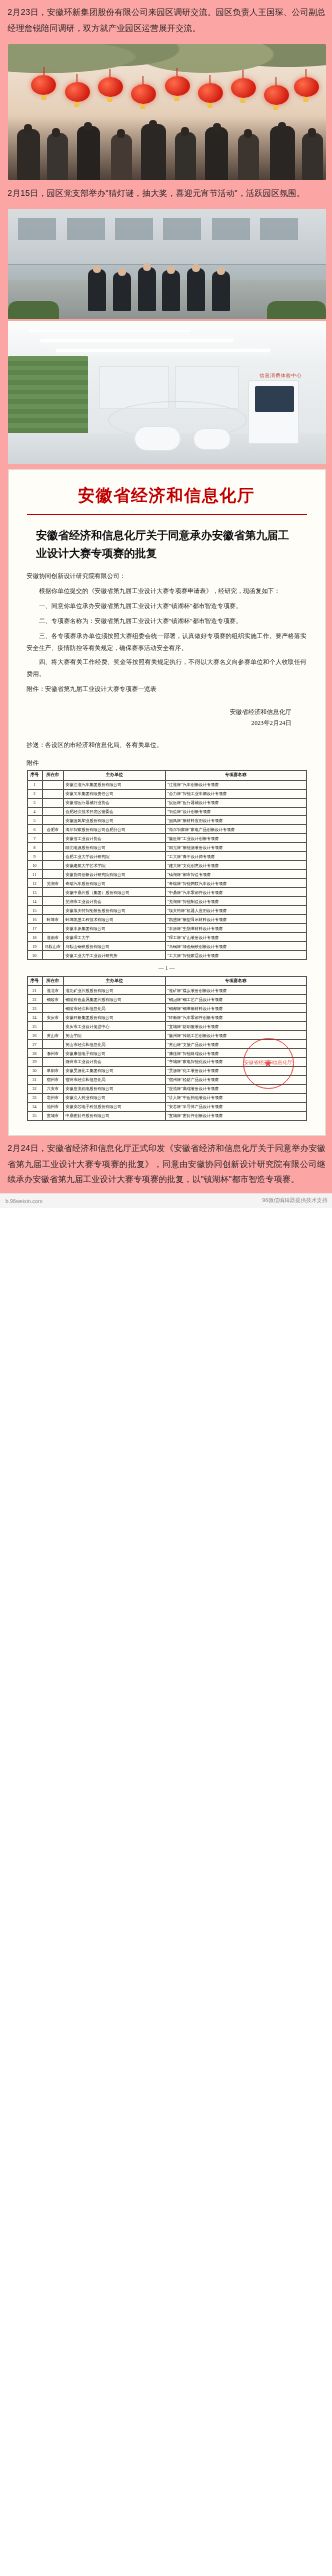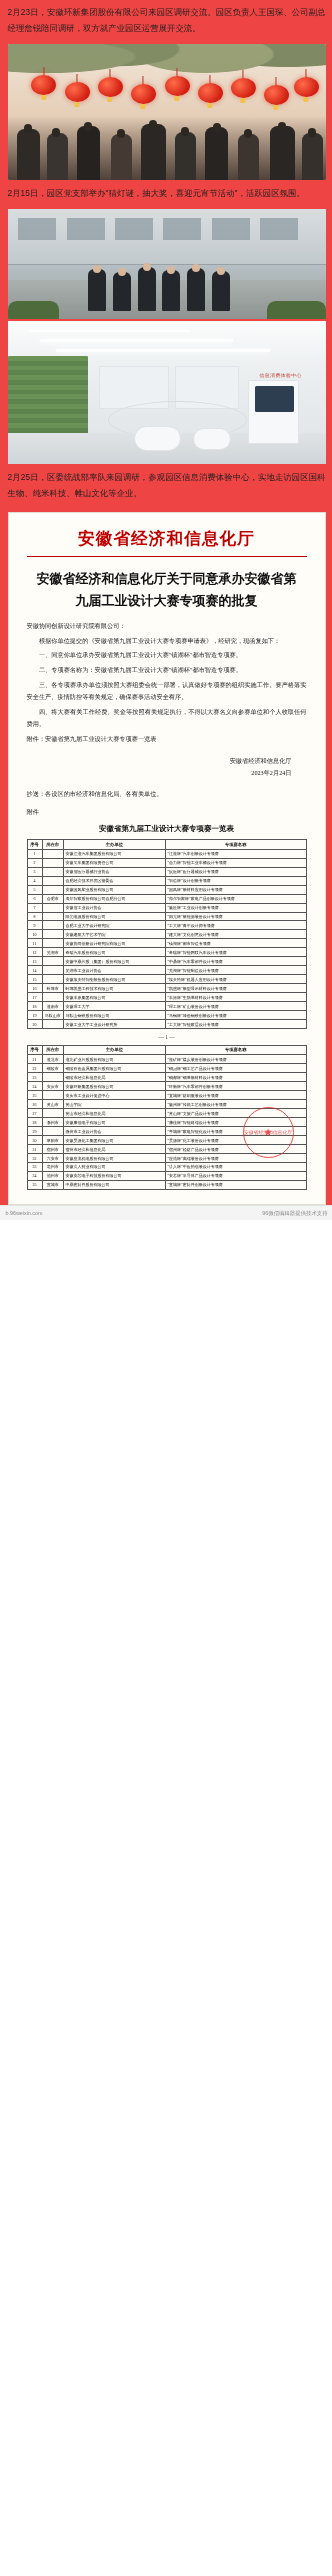--- a/index.html
+++ b/index.html
@@ -6,21 +6,21 @@
   html, body { margin: 0; padding: 0; }
   body {
     width: 333px;
     background: #ffffff;
     font-family: "Liberation Sans", sans-serif;
     color: #1a1a1a;
   }
   .page {
     width: 333px;
     position: relative;
-    background: #ef4444;
+    background: #fca5a5;
     padding: 0 0 0 0;
   }
   .para {
     font-size: 8.3px;
     line-height: 1.85;
     color: #1f1f1f;
     padding: 5.4px 7.5px 5.4px 7.5px;
     text-align: justify;
     letter-spacing: 0.1px;
   }
@@ -105,23 +105,23 @@
     text-align:center;
     color:#c00000;
     font-family:"Liberation Serif", serif;
     font-weight:bold;
     font-size:16.6px;
     letter-spacing:1.1px;
     padding: 5.4px 0 3.2px 0;
   }
   .doc-rule { height:1.1px; background:#c00000; margin: 3.2px 0 8.6px 0; }
   .doc-title {
-    text-align:center;
+    text-align:left;
     font-family:"Liberation Serif", serif;
-    font-size:13px;
+    font-size:11px;
     font-weight:bold;
     line-height:1.7;
     padding: 2.1px 9.6px 7.5px 9.6px;
     color:#111;
   }
   .doc-body {
     font-family:"Liberation Serif", serif;
     font-size:6.2px;
     line-height:1.95;
     color:#222;
@@ -256,21 +256,20 @@
     <div class="wallpanel" style="left:167px; top:45px; width:64px; height:43px;"></div>
     <div class="redtxt" style="left:252px; top:51px;">信息消费体验中心</div>
     <div class="curve" style="left:100px; top:80px; width:139px; height:38px; border-color:#d6dde1;"></div>
     <div class="floor"></div>
     <div class="kiosk" style="left:240px; top:59px; width:51px; height:64px;"></div>
     <div class="screen" style="left:247px; top:65px; width:39px; height:26px;"></div>
     <div class="kiosk" style="left:126px; top:105px; width:47px; height:25px; border-radius:21.4px;"></div>
     <div class="kiosk" style="left:185px; top:107px; width:38px; height:22.5px; border-radius:16px;"></div>
   </div>
 
-  <div class="para">2月25日，区委统战部率队来园调研，参观园区信息消费体验中心，实地走访园区国科生物、纯米科技、帷山文化等企业。</div>
 
 
   <div class="doc">
     <div class="doc-org">安徽省经济和信息化厅</div>
     <div class="doc-rule"></div>
     <div class="doc-title">安徽省经济和信息化厅关于同意承办安徽省第九届工业设计大赛专项赛的批复</div>
 
     <div class="doc-body">
       <p class="noind">安徽协同创新设计研究院有限公司：</p>
       <p>根据你单位提交的《安徽省第九届工业设计大赛专项赛申请表》，经研究，现函复如下：</p>
@@ -287,21 +286,20 @@
     </div>
 
     <div class="seal">
       <span class="star">★</span>
       <span>安徽省经济和信息化厅</span>
     </div>
 
     <div class="doc-foot">抄送：各设区的市经济和信息化局、各有关单位。</div>
 
     <div class="attach-label">附件</div>
-    <div class="tbl-title">安徽省第九届工业设计大赛专项赛一览表</div>
 
     <table class="t">
       <thead>
         <tr>
           <th style="width:15px">序号</th>
           <th style="width:21.4px">所在市</th>
           <th style="width:102px">主办单位</th>
           <th>专项赛名称</th>
         </tr>
       </thead>
@@ -528,20 +526,21 @@
         <tr>
             <td>35</td>
             <td>宣城市</td>
             <td class="l">中鼎密封件股份有限公司</td>
             <td class="l">"宣城杯"密封件创新设计专项赛</td>
           </tr>
       </tbody>
     </table>
   </div>
 
+  <div class="para">2月24日，安徽省经济和信息化厅正式印发《安徽省经济和信息化厅关于同意举办安徽省第九届工业设计大赛专项赛的批复》，同意由安徽协同创新设计研究院有限公司继续承办安徽省第九届工业设计大赛专项赛的批复，以"镇湖杯"都市智造专项赛。</div>
 
   <div class="footer">
     <span>b.96weixin.com</span>
     <span>96微信编辑器提供技术支持</span>
   </div>
 
 </div>
 
 
 </body></html>

